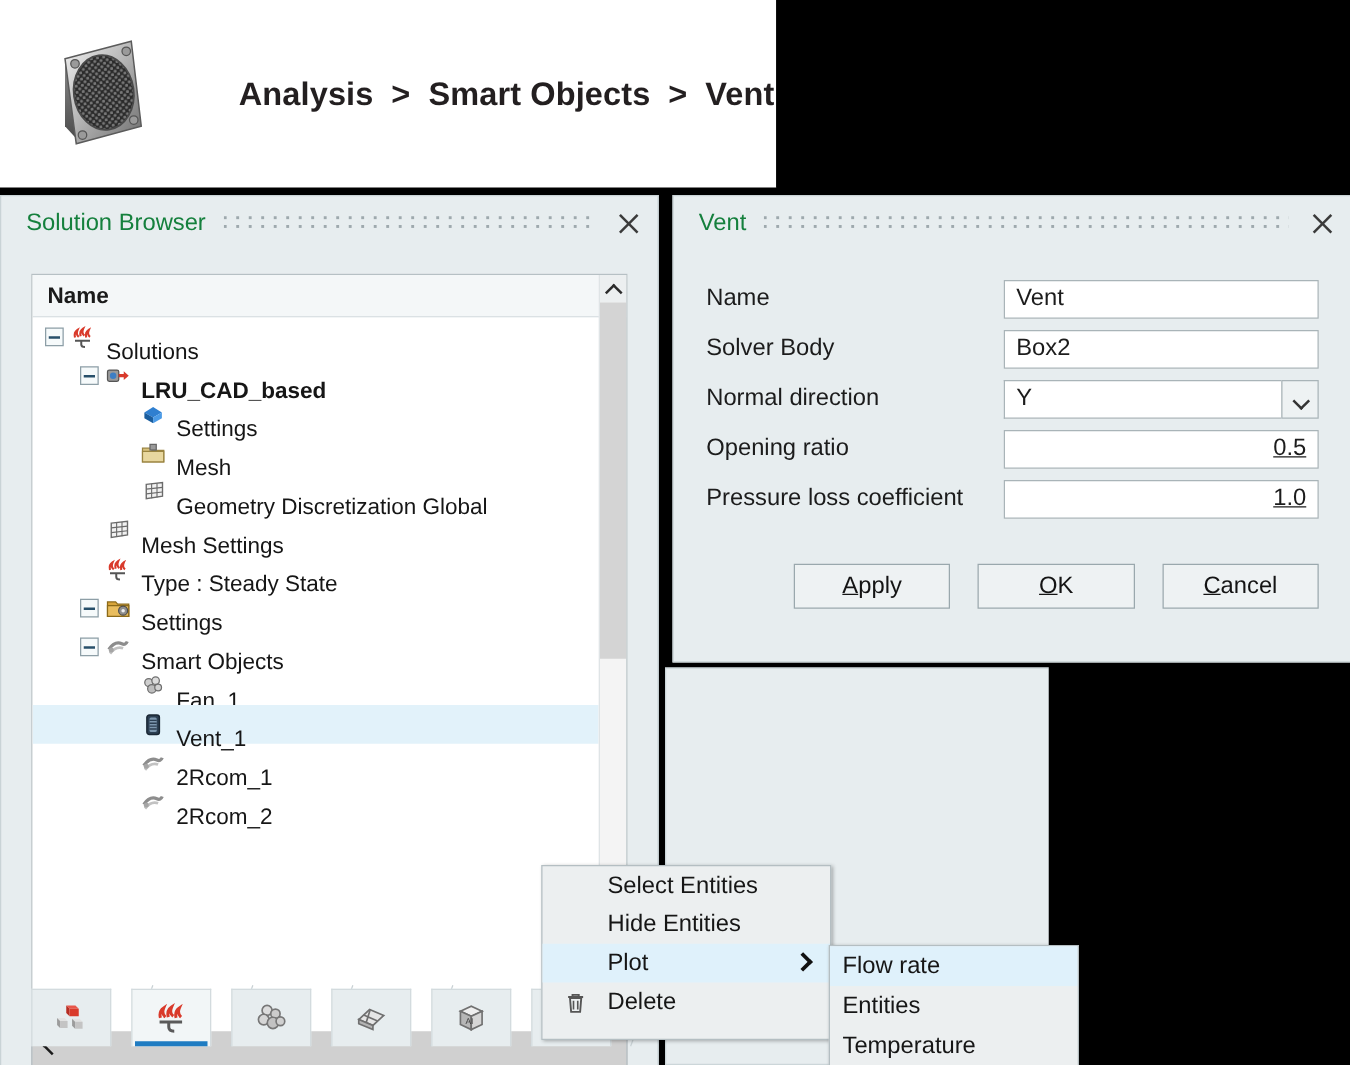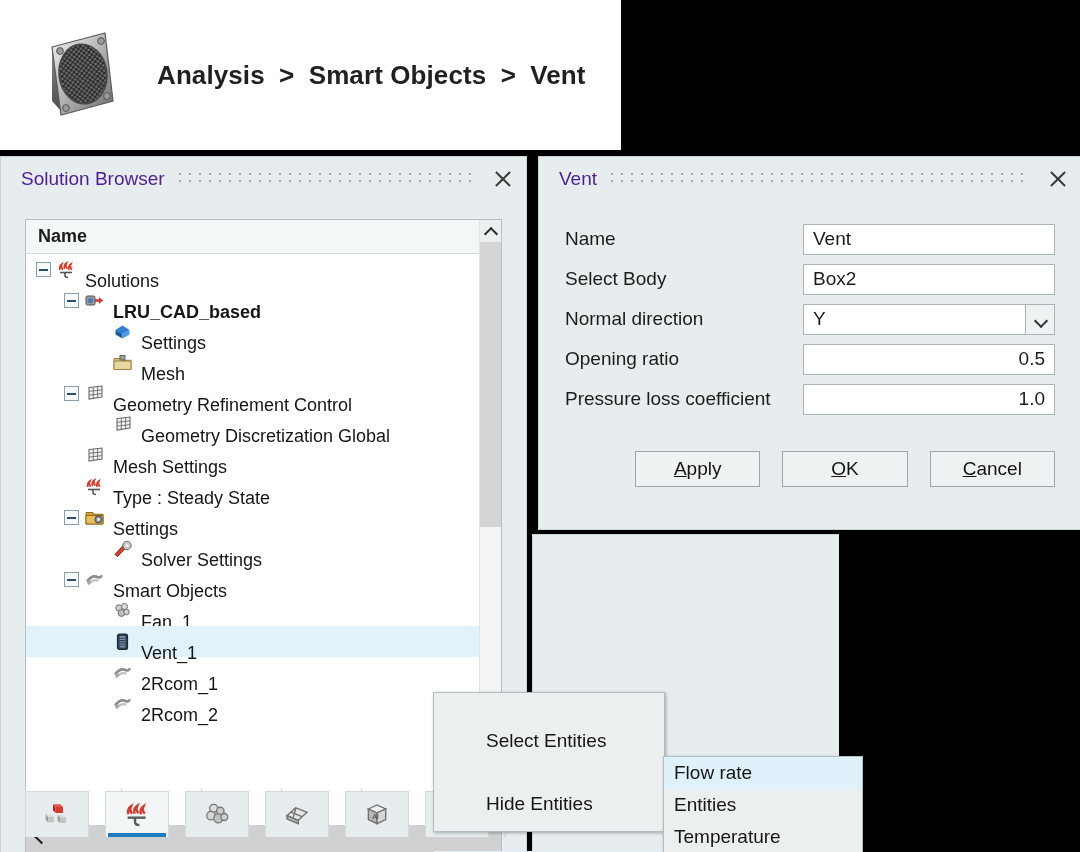--- a/index.html
+++ b/index.html
@@ -6,41 +6,41 @@
   body{
     width:1080px;height:852px;background:#000;overflow:hidden;
     font-family:"Liberation Sans",sans-serif;
     -webkit-font-smoothing:antialiased;
   }
   .root{position:relative;width:1080px;height:852px;background:#000;}
 
   
   .header{
     position:absolute;left:0;top:0;width:621px;height:150px;background:#fff;
-    display:flex;align-items:center;
+    display:flex;align-items:center;gap:34px;
   }
   .header-icon{
     width:78px;height:96px;margin-left:43px;position:relative;flex:none;
   }
   .vent-glyph{position:absolute;left:0;top:0;}
   .header-title{
     margin-left:36px;font-size:26px;font-weight:bold;color:#231f20;
     letter-spacing:0.1px;white-space:nowrap;
   }
   .header-title .sep{font-weight:bold;margin:0 7px;}
 
   
   .panel{
     position:absolute;background:#e7edef;
     border:1px solid #c9d3d6;
     box-shadow:0 1px 3px rgba(0,0,0,.28);
   }
   .panel-title{
     height:44px;display:flex;align-items:center;padding:0 10px 0 20px;
-    color:#4c1d95;font-size:19px;
+    color:#15803d;font-size:19px;
   }
   .panel-title-text{white-space:nowrap;}
   .grip{
     flex:1;height:14px;margin:0 14px;
     background-image:radial-gradient(circle at 1.2px 1.2px,#9aa5aa 1.15px,transparent 1.3px);
     background-size:10px 7px;background-position:0 1px;
     opacity:.95;
   }
   .close-x{
     width:26px;height:26px;flex:none;position:relative;cursor:default;
@@ -136,21 +136,21 @@
   
   #vent-dialog{left:538px;top:156px;width:542px;height:372px;}
   .form{position:absolute;left:26px;top:62px;right:26px;}
   .frow{display:flex;align-items:center;height:40px;margin-bottom:0;}
   .flabel{font-size:19px;color:#1c1c1c;width:238px;flex:none;white-space:nowrap;}
   .finput{
     flex:1;height:31px;background:#fff;border:1px solid #a9b4b8;
     display:flex;align-items:center;padding:0 9px;box-sizing:border-box;
     font-size:19px;color:#1c1c1c;
   }
-  .finput.right{justify-content:flex-end;}
+  .finput.right{justify-content:flex-end;text-decoration:underline;}
   .fcombo{flex:1;height:31px;display:flex;}
   .fcombo .cbox{
     flex:1;background:#fff;border:1px solid #a9b4b8;border-right:none;
     display:flex;align-items:center;padding:0 9px;box-sizing:border-box;
     font-size:19px;color:#1c1c1c;
   }
   .fcombo .carrow{
     width:30px;background:#eef2f3;border:1px solid #a9b4b8;position:relative;
     box-sizing:border-box;
   }
@@ -180,21 +180,21 @@
   #mask-bottom-right{left:839px;top:533px;width:241px;height:319px;}
 
   
   .cmenu{
     position:absolute;background:#eceff0;border:1px solid #b4bec2;
     box-shadow:1px 1px 3px rgba(0,0,0,.3);box-sizing:border-box;
   }
   #context-menu{left:433px;top:692px;width:232px;height:140px;}
   .citem{
     height:31px;display:flex;align-items:center;font-size:19px;color:#161616;
-    position:relative;padding-left:52px;white-space:nowrap;margin-top:32px;
+    position:relative;padding-left:52px;white-space:nowrap;
   }
   .citem.hl{background:#dff1fb;}
   .citem .cicon{position:absolute;left:16px;top:6px;width:21px;height:21px;}
   .citem .submark{
     position:absolute;right:16px;top:9px;width:8px;height:8px;
     border-right:3px solid #111;border-bottom:3px solid #111;transform:rotate(-45deg);
   }
   #submenu{left:663px;top:756px;width:200px;height:122px;}
   .sitem{
     height:32px;display:flex;align-items:center;font-size:19px;color:#161616;
@@ -296,30 +296,20 @@
             <span style="width: 66px; flex: 0 0 auto;"></span>
             <span class="exp-spacer"></span>
             <span class="ticon"><svg viewBox="0 0 21 21" width="21" height="21">
                 <path d="M2 6.5 h6 l1.6 1.8 h9.4 v9.2 H2 Z" fill="#d8c27e" stroke="#9a8440"></path>
                 <path d="M2 9 h17 v8.5 H2 Z" fill="#e8d79f" stroke="#9a8440"></path>
                 <rect x="8" y="3.5" width="5" height="4.5" fill="#9a9a9a" stroke="#666"></rect>
               </svg></span>
             <span class="tlabel">Mesh</span>
           </div>
           <div class="trow">
-            <span style="width: 38px; flex: 0 0 auto;"></span>
-            <span class="expander"></span>
-            <span class="ticon"><svg viewBox="0 0 21 21" width="21" height="21">
-                <path d="M5 4.5 L18 3 L18 14 L5 16 Z" fill="#f1f1f1" stroke="#6b6b6b" stroke-width="1.1"></path>
-                <path d="M9.3 4 L9.3 15.6 M13.6 3.5 L13.6 15" stroke="#6b6b6b" stroke-width=".9"></path>
-                <path d="M5 8.3 L18 6.9 M5 12.1 L18 10.6" stroke="#6b6b6b" stroke-width=".9"></path>
-              </svg></span>
-            <span class="tlabel">Geometry Refinement Control</span>
-          </div>
-          <div class="trow">
             <span style="width: 66px; flex: 0 0 auto;"></span>
             <span class="exp-spacer"></span>
             <span class="ticon"><svg viewBox="0 0 21 21" width="21" height="21">
                 <path d="M5 4.5 L18 3 L18 14 L5 16 Z" fill="#f1f1f1" stroke="#6b6b6b" stroke-width="1.1"></path>
                 <path d="M9.3 4 L9.3 15.6 M13.6 3.5 L13.6 15" stroke="#6b6b6b" stroke-width=".9"></path>
                 <path d="M5 8.3 L18 6.9 M5 12.1 L18 10.6" stroke="#6b6b6b" stroke-width=".9"></path>
               </svg></span>
             <span class="tlabel">Geometry Discretization Global</span>
           </div>
           <div class="trow">
@@ -347,30 +337,20 @@
           <div class="trow">
             <span style="width: 38px; flex: 0 0 auto;"></span>
             <span class="expander"></span>
             <span class="ticon"><svg viewBox="0 0 21 21" width="21" height="21">
                 <path d="M2 5.5 h6.5 l1.6 1.8 h8.9 v9.7 H2 Z" fill="#d8a43a" stroke="#8c6a18"></path>
                 <path d="M2 8.4 h17 v8.6 H2 Z" fill="#e9bd5e" stroke="#8c6a18"></path>
                 <circle cx="14.5" cy="12.5" r="3.6" fill="#8e8e8e" stroke="#4d4d4d"></circle>
                 <circle cx="14.5" cy="12.5" r="1.4" fill="#efefef"></circle>
               </svg></span>
             <span class="tlabel">Settings</span>
-          </div>
-          <div class="trow">
-            <span style="width: 66px; flex: 0 0 auto;"></span>
-            <span class="exp-spacer"></span>
-            <span class="ticon"><svg viewBox="0 0 21 21" width="21" height="21">
-                <path d="M3 16.5 L12 6.5 L14.5 9 L5.5 18.5 Z" fill="#e03c2c" stroke="#9c2418"></path>
-                <circle cx="15" cy="7.5" r="4.2" fill="#c9c9c9" stroke="#6b6b6b"></circle>
-                <circle cx="15" cy="7.5" r="1.5" fill="#f4f4f4"></circle>
-              </svg></span>
-            <span class="tlabel">Solver Settings</span>
           </div>
           <div class="trow">
             <span style="width: 38px; flex: 0 0 auto;"></span>
             <span class="expander"></span>
             <span class="ticon"><svg viewBox="0 0 21 21" width="21" height="21">
                 <path d="M3 12.5 Q8 5.5 13.5 8 Q16.5 9.4 17.8 6.2" stroke="#8d8d8d" stroke-width="2.6" fill="none"></path>
                 <path d="M4 15.8 Q9 9.5 14.5 11.6" stroke="#c2c2c2" stroke-width="2.3" fill="none"></path>
                 <circle cx="5" cy="13" r="2" fill="#a5a5a5"></circle>
               </svg></span>
             <span class="tlabel">Smart Objects</span>
@@ -489,21 +469,21 @@
       <span class="panel-title-text">Vent</span>
       <span class="grip"></span>
       <span class="close-x"></span>
     </div>
     <div class="form" id="vent-form">
         <div class="frow">
           <span class="flabel">Name</span>
           <div class="finput">Vent</div>
         </div>
         <div class="frow">
-          <span class="flabel">Select Body</span>
+          <span class="flabel">Solver Body</span>
           <div class="finput">Box2</div>
         </div>
         <div class="frow">
           <span class="flabel">Normal direction</span>
           <div class="fcombo">
             <div class="cbox">Y</div>
             <div class="carrow"></div>
           </div>
         </div>
         <div class="frow">

